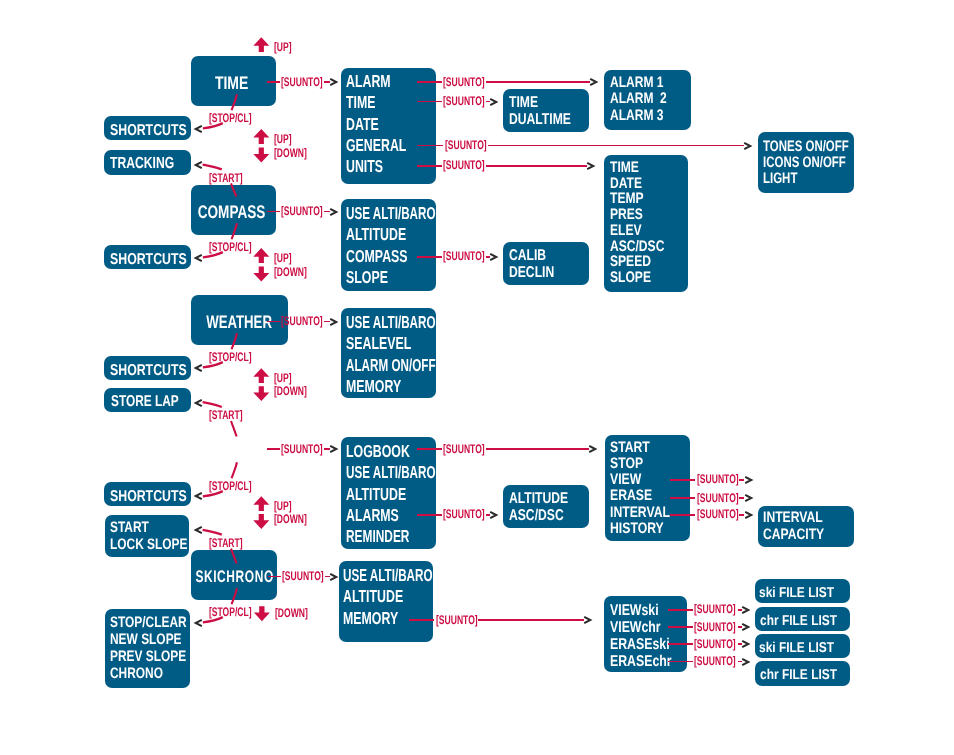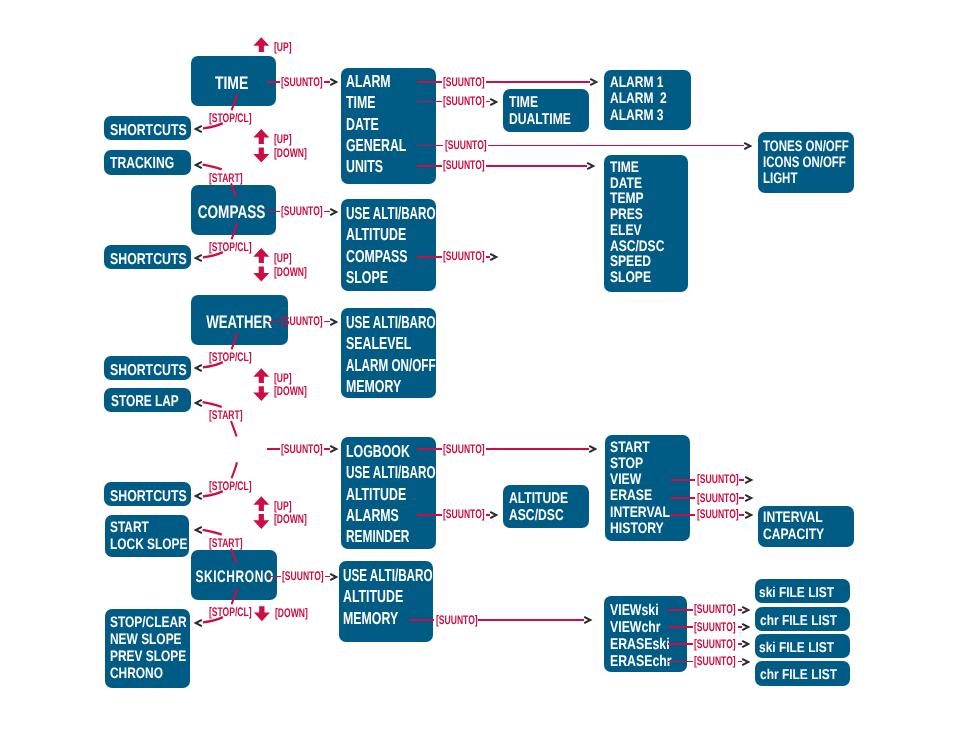--- a/index.html
+++ b/index.html
@@ -63,20 +63,24 @@
       <span class="blc" style="transform: translateZ(0px) scaleX(0.743); position: relative; top: 2px; left: -2px;">COMPASS</span>
     </div>
     <div class="box" style="left: 104.4px; top: 245px; width: 86.5px; height: 24px; background: rgb(0, 91, 133); color: rgb(255, 255, 255); font-size: 15.7px; line-height: 17px; border-radius: 7px; padding-left: 5.5px; padding-top: 5.8px;">
       <span class="bl" style="transform: translateZ(0px) scaleX(0.786);">SHORTCUTS</span>
     </div>
     <div class="box" style="left: 341px; top: 199px; width: 95px; height: 92px; background: rgb(0, 91, 133); color: rgb(255, 255, 255); font-size: 17.3px; line-height: 21.3px; border-radius: 7px; padding-left: 5px; padding-top: 4px;">
       <span class="bl" style="transform: translateZ(0px) scaleX(0.676);">USE ALTI/BARO</span>
       <span class="bl" style="transform: translateZ(0px) scaleX(0.715);">ALTITUDE</span>
       <span class="bl" style="transform: translateZ(0px) scaleX(0.715);">COMPASS</span>
       <span class="bl" style="transform: translateZ(0px) scaleX(0.715);">SLOPE</span>
+    </div>
+    <div class="box" style="left: 502.9px; top: 241.9px; width: 86.4px; height: 43.4px; background: rgb(0, 91, 133); color: rgb(255, 255, 255); font-size: 15.6px; line-height: 16.4px; border-radius: 7px; padding-left: 5.8px; padding-top: 6.4px;">
+      <span class="bl" style="transform: translateZ(0px) scaleX(0.779);">CALIB</span>
+      <span class="bl" style="transform: translateZ(0px) scaleX(0.779);">DECLIN</span>
     </div>
     <div class="box ctr" style="left: 191px; top: 295px; width: 97px; height: 50px; background: rgb(0, 91, 133); color: rgb(255, 255, 255); font-size: 18.1px; line-height: 20px; border-radius: 7px;">
       <span class="blc" style="transform: translateZ(0px) scaleX(0.73); position: relative; top: 1.8px; left: -0.5px;">WEATHER</span>
     </div>
     <div class="box" style="left: 104.4px; top: 355.8px; width: 86.5px; height: 24px; background: rgb(0, 91, 133); color: rgb(255, 255, 255); font-size: 15.7px; line-height: 17px; border-radius: 7px; padding-left: 5.5px; padding-top: 5.8px;">
       <span class="bl" style="transform: translateZ(0px) scaleX(0.786);">SHORTCUTS</span>
     </div>
     <div class="box" style="left: 104.4px; top: 388px; width: 86.8px; height: 24.3px; background: rgb(0, 91, 133); color: rgb(255, 255, 255); font-size: 15.7px; line-height: 17px; border-radius: 7px; padding-left: 7px; padding-top: 5px;">
       <span class="bl" style="transform: translateZ(0px) scaleX(0.756);">STORE LAP</span>
     </div>

